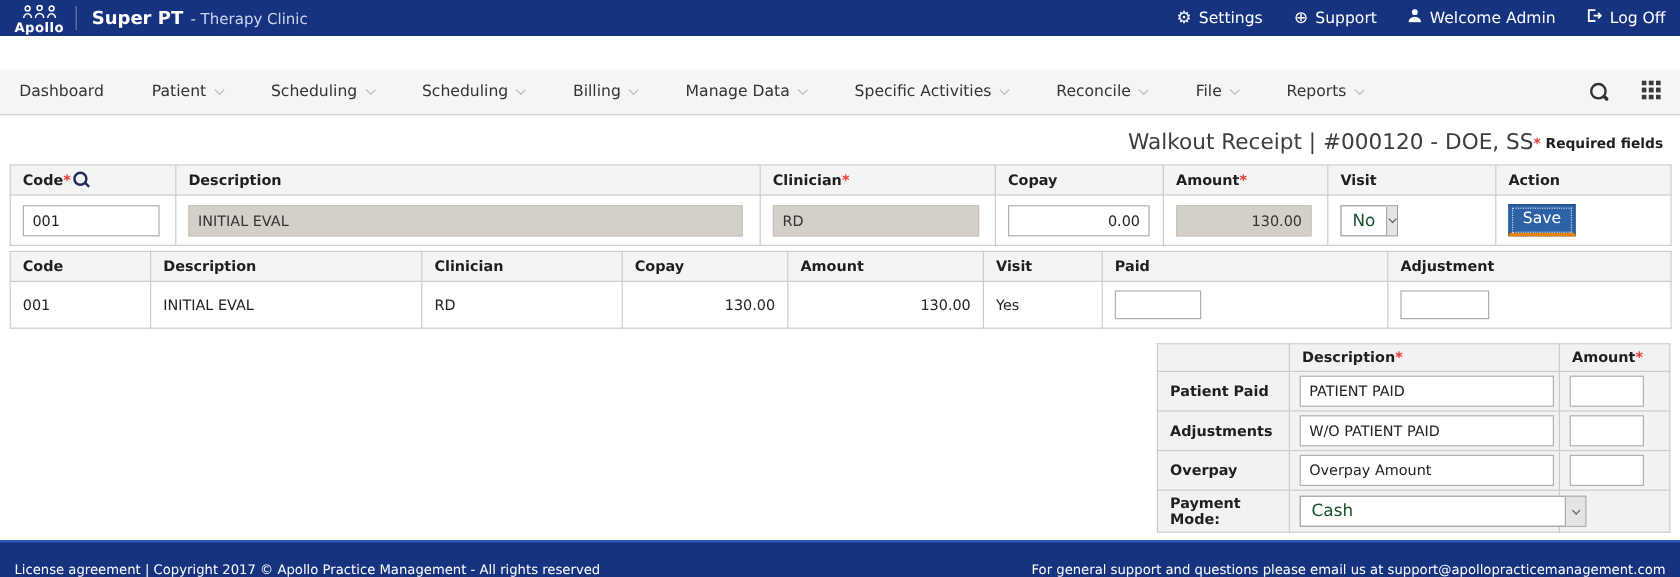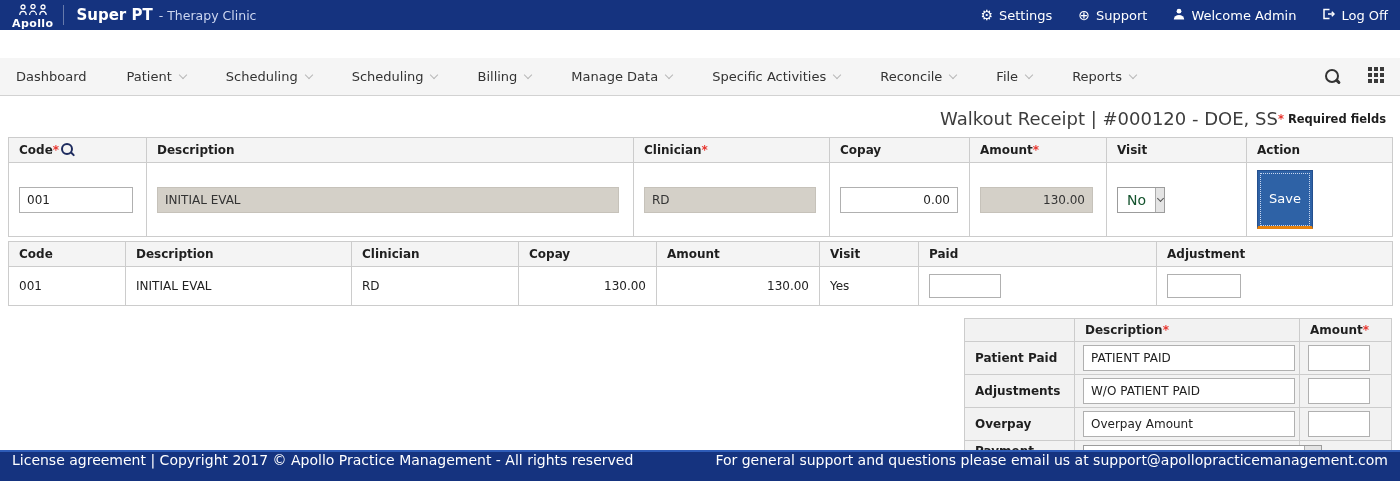--- a/index.html
+++ b/index.html
@@ -61,21 +61,21 @@
   .mag-code::before { content:""; position:absolute; left:0; top:0; width:8px; height:8px; border:2px solid #1d2b5e; border-radius:50%; }
   .mag-code::after { content:""; position:absolute; left:9px; top:10px; width:5px; height:2.4px; background:#1d2b5e; transform:rotate(45deg); border-radius:2px; }
 
   .fselect { display:inline-flex; border:1px solid #9c9c9c; background:#fff; height:26px; align-items:stretch; cursor:pointer; }
   .fselect-text { padding:0 9px; display:flex; align-items:center; font-size:14px; color:#14532d; flex:1;text-align:center; }
   .fselect-btn { width:17px; background:#e4e4e4; border-left:1px solid #ababab; display:flex; align-items:center; justify-content:center; }
   .chev { width:5px; height:5px; border-right:1.6px solid #555; border-bottom:1.6px solid #555; transform:rotate(45deg); margin-top:-2px; }
 
   .save-btn {
     background:#2E62A6; color:#fff; font-size:13px; font-family:"DejaVu Sans", sans-serif;
-    padding:20px 11px; border:1px solid #24508f; border-bottom:3px solid #E8820C;
+    padding:4px 11px; border:1px solid #24508f; border-bottom:3px solid #E8820C;
     outline:1px dotted #c8d6ef; outline-offset:-4px; cursor:pointer;
   }
 
   
   table.panel { border-collapse:collapse; table-layout:fixed; width:427px; margin:12px 8px 0 auto; font-size:12px; }
   .panel th, .panel td { border:1px solid #ccc; background:#f2f2f2; padding:3px 8px; text-align:left; }
   .panel th { font-weight:bold; color:#1f1f1f; padding:4px 10px; }
   .panel td.pl-label { font-weight:bold; color:#1f1f1f; padding-left:10px; }
   .p-desc { width:212px; height:24px; }
   .p-amt { width:62px; height:24px; }
@@ -83,22 +83,22 @@
   .panel-buttons-cell { text-align:right !important; padding:5px 8px !important; }
   .orange-btn {
     background:#F7941E; color:#fff; border:none; font-size:13px; font-family:"DejaVu Sans", sans-serif;
     padding:6px 11px; margin-left:7px; cursor:pointer;
   }
 
   
   .footer {
     position:absolute; left:0; right:0; bottom:0; height:31px;
     background:#15337F; border-top:2px solid #2E5CB8; color:#fff;
-    display:flex; align-items:flex-start; justify-content:space-between;
-    padding:0 12px; font-size:14px;
+    display:flex; align-items:flex-end; justify-content:space-between;
+    padding:0 12px; font-size:11px;
   }
 </style>
 </head>
 <body>
 
 <div class="topbar">
   <div class="logo">
     <span>
       <svg width="36" height="12" viewBox="0 0 36 12">
         <g fill="none" stroke="#fff" stroke-width="1.3">

